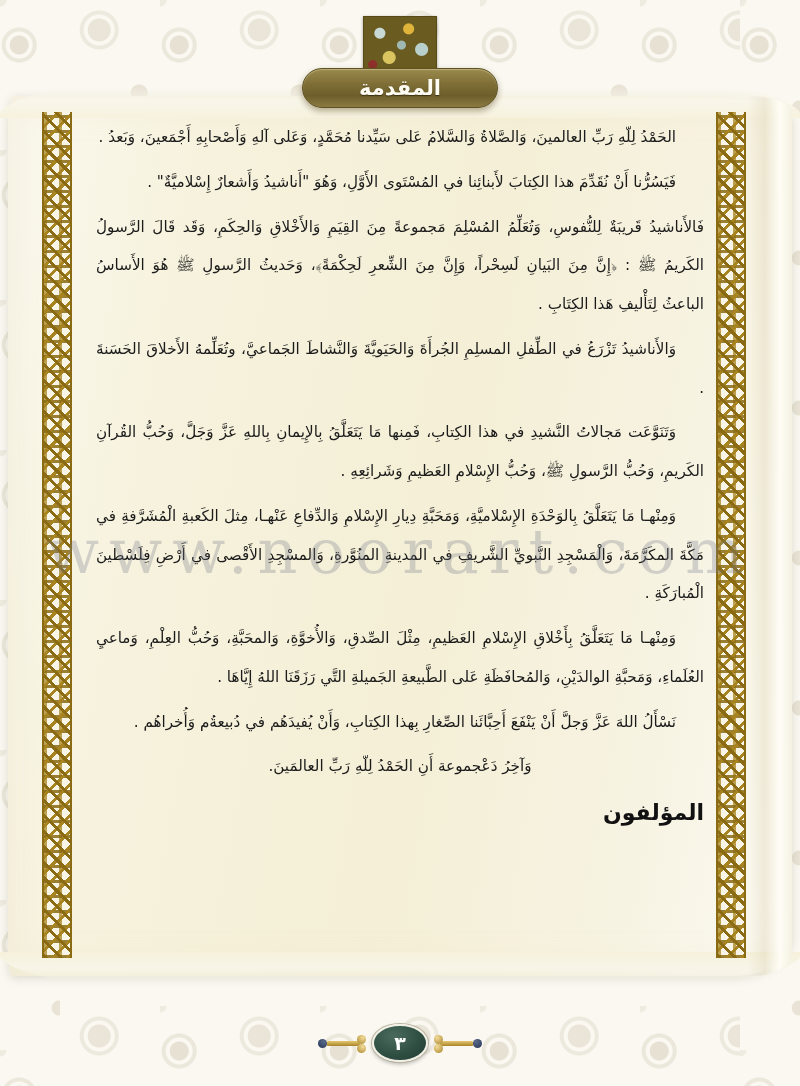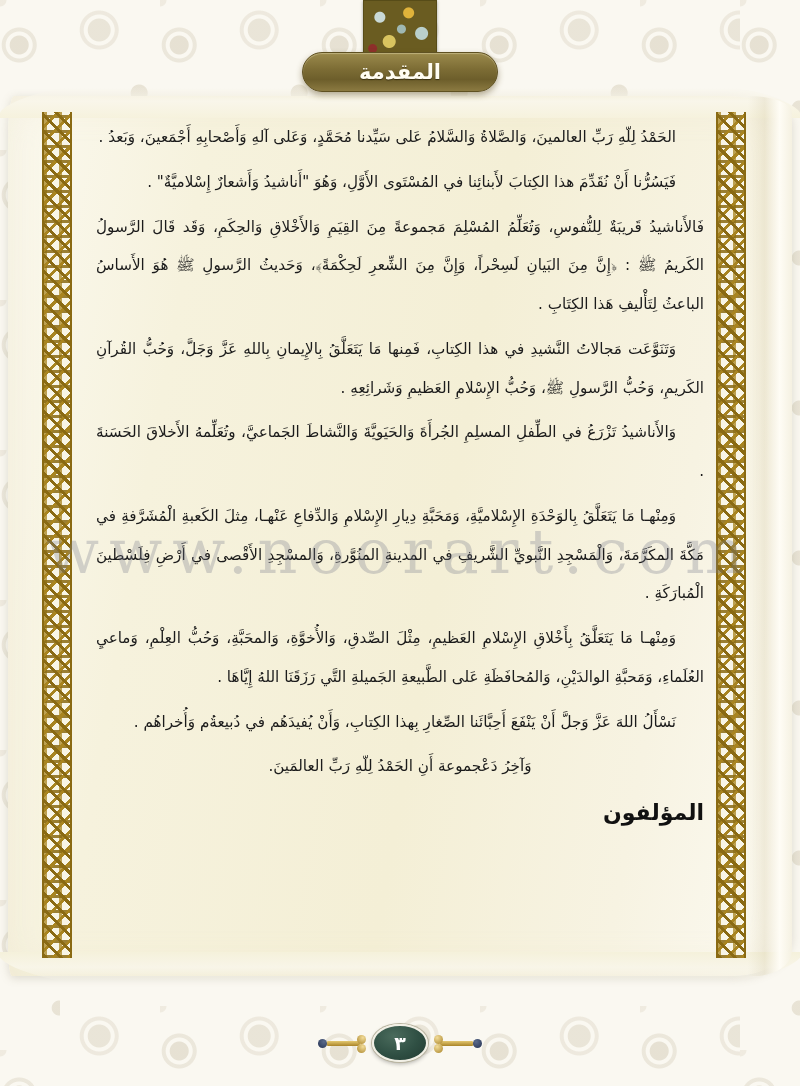--- a/index.html
+++ b/index.html
@@ -91,21 +91,21 @@
       repeating-linear-gradient(90deg,  rgba(168,132,32,0.75) 0 3px, transparent 3px 15px);
     border-left: 2px solid #8a6a13;
     border-right: 2px solid #8a6a13;
   }
   #knot-left  { left: 42px; }
   #knot-right { right: 54px; }
 
   
   #header-zone {
     position: absolute;
-    top: 0; left: 0; right: 0;
+    top: 16px; left: 0; right: 0;
     height: 104px;
   }
   #header-square {
     position: absolute;
     left: 50%;
     transform: translateX(-50%);
     top: 0;
     width: 74px;
     height: 56px;
     background-color: #6a5c21;
@@ -275,22 +275,22 @@
     <div id="header-square"></div>
     <div id="title-plaque">
       <span id="title-text">المقدمة</span>
     </div>
   </div>
 
   <div id="body-text">
     <p class="para">الحَمْدُ لِلّهِ رَبِّ العالمينَ، وَالصَّلاةُ وَالسَّلامُ عَلى سَيِّدنا مُحَمَّدٍ، وَعَلى آلهِ وَأَصْحابِهِ أَجْمَعينَ، وَبَعدُ .</p>
     <p class="para">فَيَسُرُّنا أَنْ نُقَدِّمَ هذا الكِتابَ لأَبنائِنا في المُسْتَوى الأَوَّلِ، وَهُوَ "أَناشيدُ وَأَشعارٌ إِسْلاميَّةٌ" .</p>
     <p class="para no-indent">فَالأَناشيدُ قَريبَةٌ لِلنُّفوسِ، وَتُعَلِّمُ المُسْلِمَ مَجموعةً مِنَ القِيَمِ وَالأَخْلاقِ وَالحِكَمِ، وَقَد قَالَ الرَّسولُ الكَريمُ ﷺ : ﴿إِنَّ مِنَ البَيانِ لَسِحْراً، وَإِنَّ مِنَ الشِّعرِ لَحِكْمَةً﴾، وَحَديثُ الرَّسولِ ﷺ هُوَ الأَساسُ الباعثُ لِتَأْليفِ هَذا الكِتَابِ .</p>
+    <p class="para">وَالأَناشيدُ تَزْرَعُ في الطِّفلِ المسلِمِ الجُرأَةَ وَالحَيَويَّةَ وَالنَّشاطَ الجَماعيَّ، وتُعَلِّمهُ الأَخلاقَ الحَسَنةَ .</p>
     <p class="para">وَتَنَوَّعَت مَجالاتُ النَّشيدِ في هذا الكِتابِ، فَمِنها مَا يَتَعَلَّقُ بِالإِيمانِ بِاللهِ عَزَّ وَجَلَّ، وَحُبُّ القُرآنِ الكَريمِ، وَحُبُّ الرَّسولِ ﷺ، وَحُبُّ الإِسْلامِ العَظيمِ وَشَرائِعِهِ .</p>
-    <p class="para">وَالأَناشيدُ تَزْرَعُ في الطِّفلِ المسلِمِ الجُرأَةَ وَالحَيَويَّةَ وَالنَّشاطَ الجَماعيَّ، وتُعَلِّمهُ الأَخلاقَ الحَسَنةَ .</p>
     <p class="para">وَمِنْهـا مَا يَتَعَلَّقُ بِالوَحْدَةِ الإِسْلاميَّةِ، وَمَحَبَّةِ دِيارِ الإِسْلامِ وَالدِّفاعِ عَنْهـا، مِثلَ الكَعبةِ الْمُشَرَّفةِ في مَكَّةَ المكَرَّمَةَ، وَالْمَسْجِدِ النَّبويِّ الشَّريفِ في المدينةِ المنُوَّرةِ، وَالمسْجِدِ الأَقْصى في أَرْضِ فِلَسْطينَ الْمُبارَكَةِ .</p>
     <p class="para">وَمِنْهـا مَا يَتَعَلَّقُ بِأَخْلاقِ الإِسْلامِ العَظيمِ، مِثْلَ الصِّدقِ، وَالأُخوَّةِ، وَالمحَبَّةِ، وَحُبُّ العِلْمِ، وَماعيِ العُلَماءِ، وَمَحبَّةِ الوالدَيْنِ، وَالمُحافَظَةِ عَلى الطَّبيعةِ الجَميلةِ التَّي رَزَقَنَا اللهُ إِيَّاهَا .</p>
     <p class="para">نَسْأَلُ اللهَ عَزَّ وَجلَّ أَنْ يَنْفَعَ أَحِبَّائَنا الصِّغارِ بِهذا الكِتابِ، وَأَنْ يُفيدَهُم في دُبيعةُم وَأُخراهُم .</p>
     <p class="para centered">وَآخِرُ دَعْجموعة أَنِ الحَمْدُ لِلّهِ رَبِّ العالمَينَ.</p>
     <div id="signature">المؤلفون</div>
   </div>
 
   <div id="watermark">
     <span id="watermark-text">www.noorart.com</span>
   </div>

